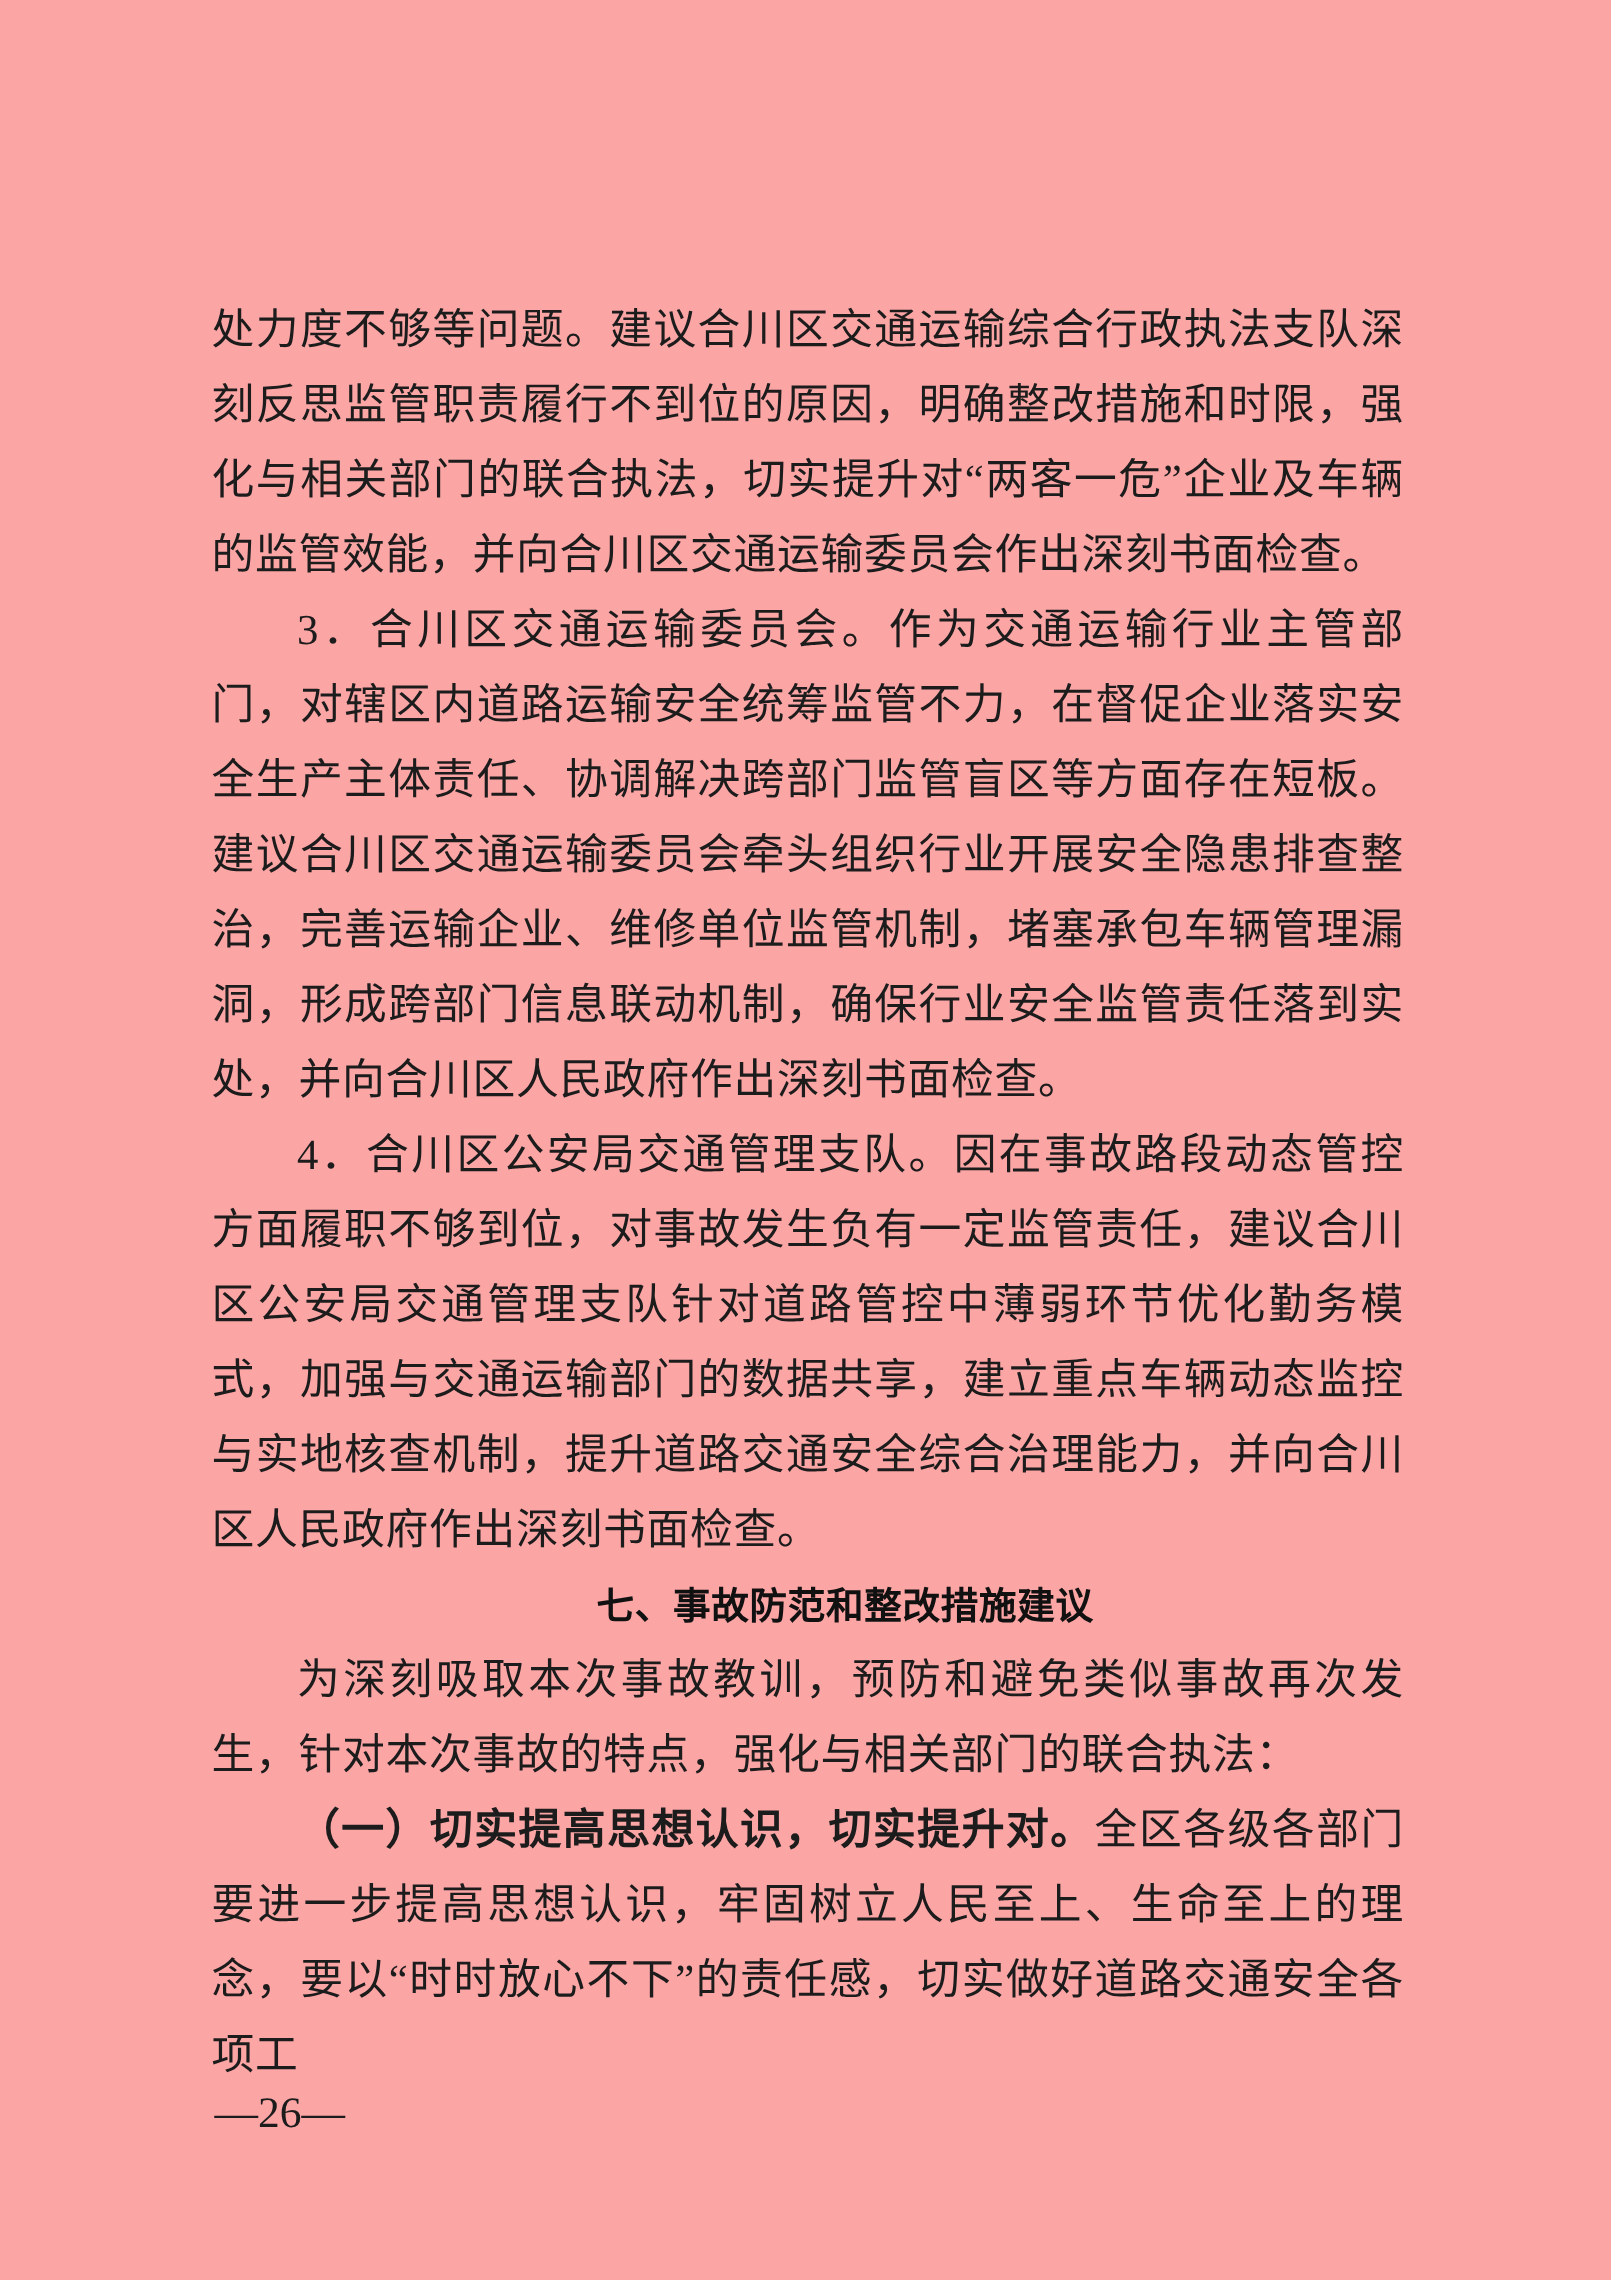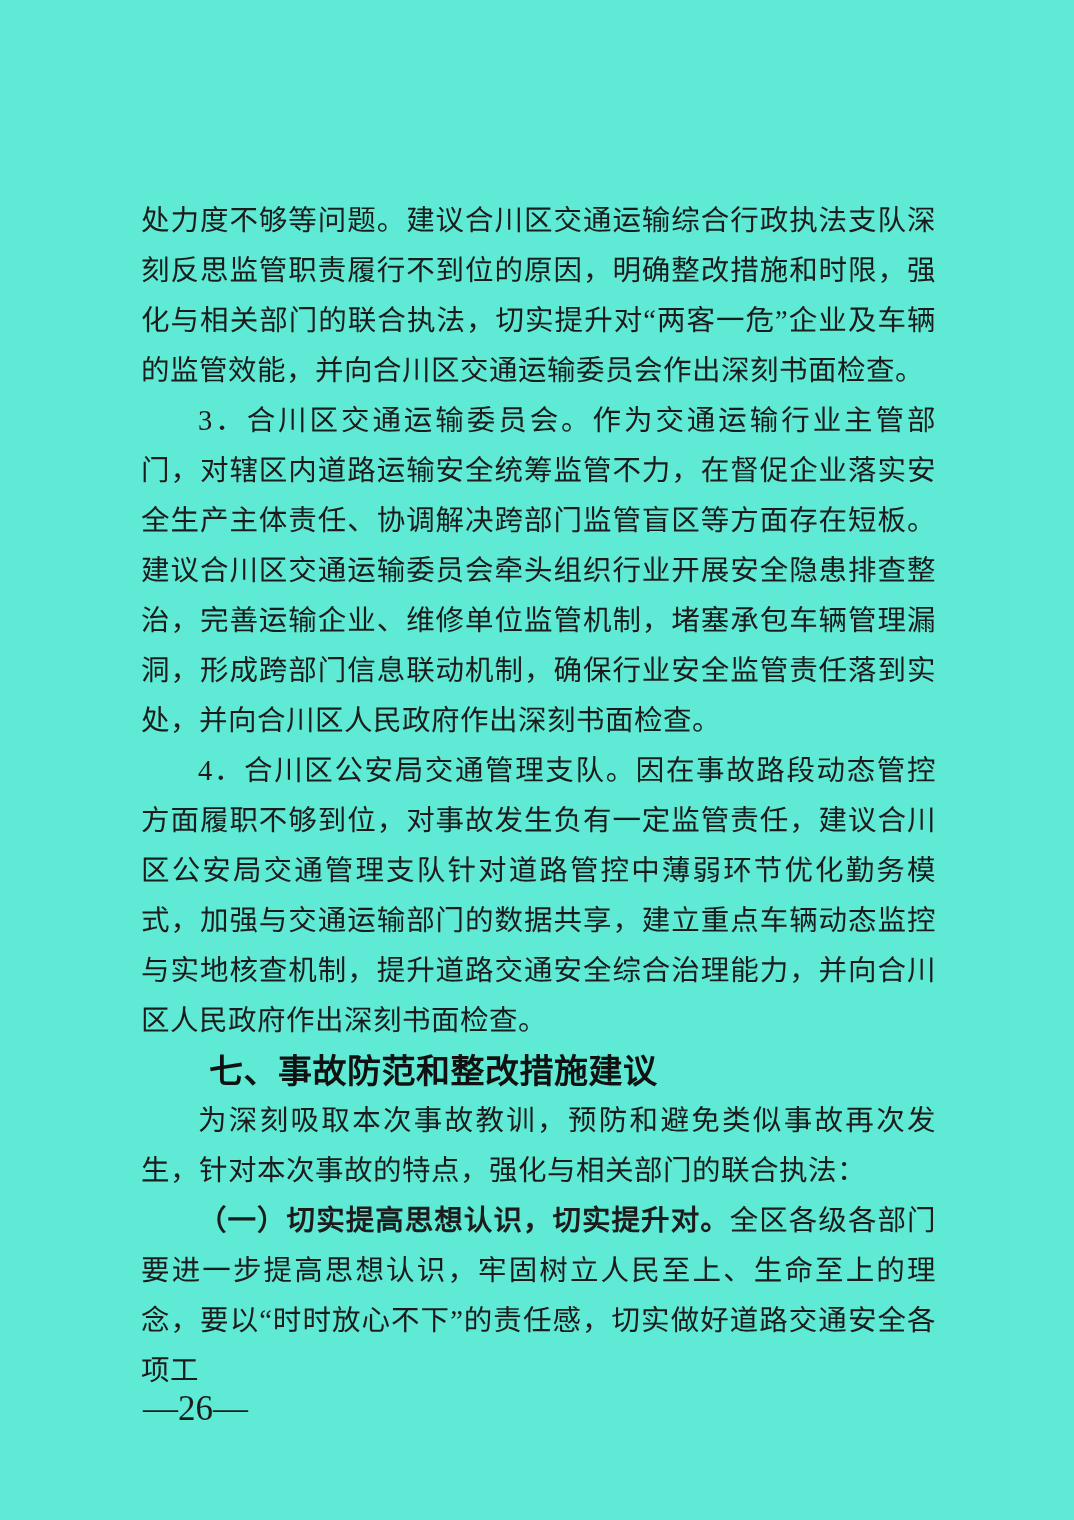--- a/index.html
+++ b/index.html
@@ -4,21 +4,21 @@
 <style>
   html, body {
     margin: 0;
     padding: 0;
     background: #ffffff;
   }
   .page {
     position: relative;
     width: 1074px;
     height: 1520px;
-    background: #5eead4;
+    background: #fca5a5;
     overflow: hidden;
     font-family: "Liberation Serif", "DejaVu Serif", serif;
     color: #1c1c1c;
   }
   .content {
     position: absolute;
     left: 141px;
     top: 196px;
     width: 795px;
     font-size: 28.5px;
@@ -33,33 +33,33 @@
   }
   p.indent {
     text-indent: 2em;
   }
   h2.section-heading {
     margin: 0;
     padding: 0;
     text-indent: 2em;
     font-family: "Liberation Sans", "DejaVu Sans", sans-serif;
     font-weight: 700;
-    font-size: 34px;
+    font-size: 25px;
     line-height: 50px;
-    text-align: left;
+    text-align: center;
     color: #111111;
   }
   .lead-bold {
     font-weight: 700;
   }
   .footer {
     position: absolute;
     left: 143px;
     top: 1392px;
-    font-size: 35px;
+    font-size: 29px;
     line-height: 34px;
     color: #1c1c1c;
     letter-spacing: 0;
   }
 </style>
 </head>
 <body>
 
 <div class="page">
 

